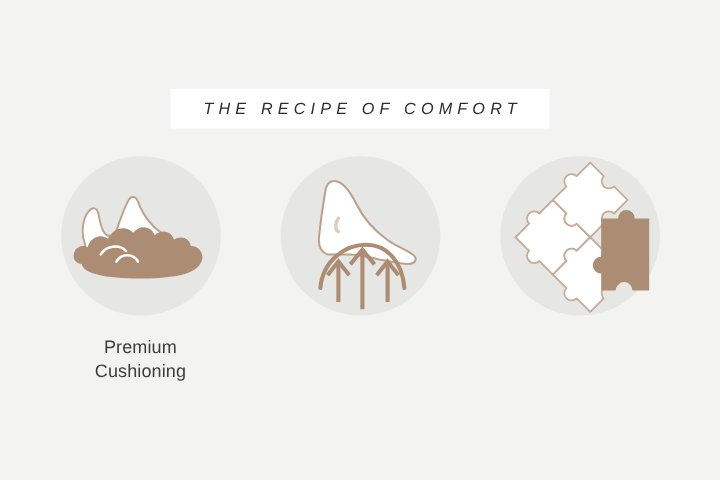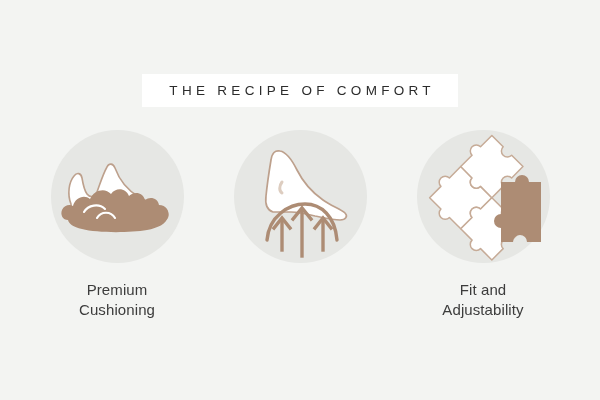--- a/index.html
+++ b/index.html
@@ -32,20 +32,21 @@
     align-items: center;
     justify-content: center;
   }
   .title-text {
     font-size: 13.5px;
     letter-spacing: 4.3px;
     color: #2c2c2c;
     font-weight: 400;
     white-space: nowrap;
     text-indent: 4.3px;
+    font-style: italic;
   }
 
   
   .features {
     position: absolute;
     left: 0;
     top: 130px;
     width: 600px;
     display: flex;
     justify-content: center;
@@ -155,18 +156,16 @@
                      a6 6 0 1 0 -12 0 h-16 v-16 a6 6 0 1 1 0 -12 z" fill="#ffffff" stroke="#c6ab97" stroke-width="1.5" stroke-linejoin="round"></path>
 
             <path d="M22 70 h16 a6 6 0 1 1 12 0 h16 v16 a6 6 0 1 0 0 12 v16 h-16
                      a6 6 0 1 0 -12 0 h-16 v-16 a6 6 0 1 1 0 -12 z" fill="#ffffff" stroke="#c6ab97" stroke-width="1.5" stroke-linejoin="round"></path>
           </g>
 
           <path d="M80 44 h14 a7 7 0 1 1 14 0 h12 v60 h-14 a7 7 0 1 0 -14 0 h-12 v-14
                    a7 7 0 1 1 0 -14 z" fill="#ad8c74"></path>
         </svg>
       </div>
-      <div class="feature-label">Fit and
-Adjustability</div>
     </div>
 
   </div>
 </div>
 
 </body></html>

